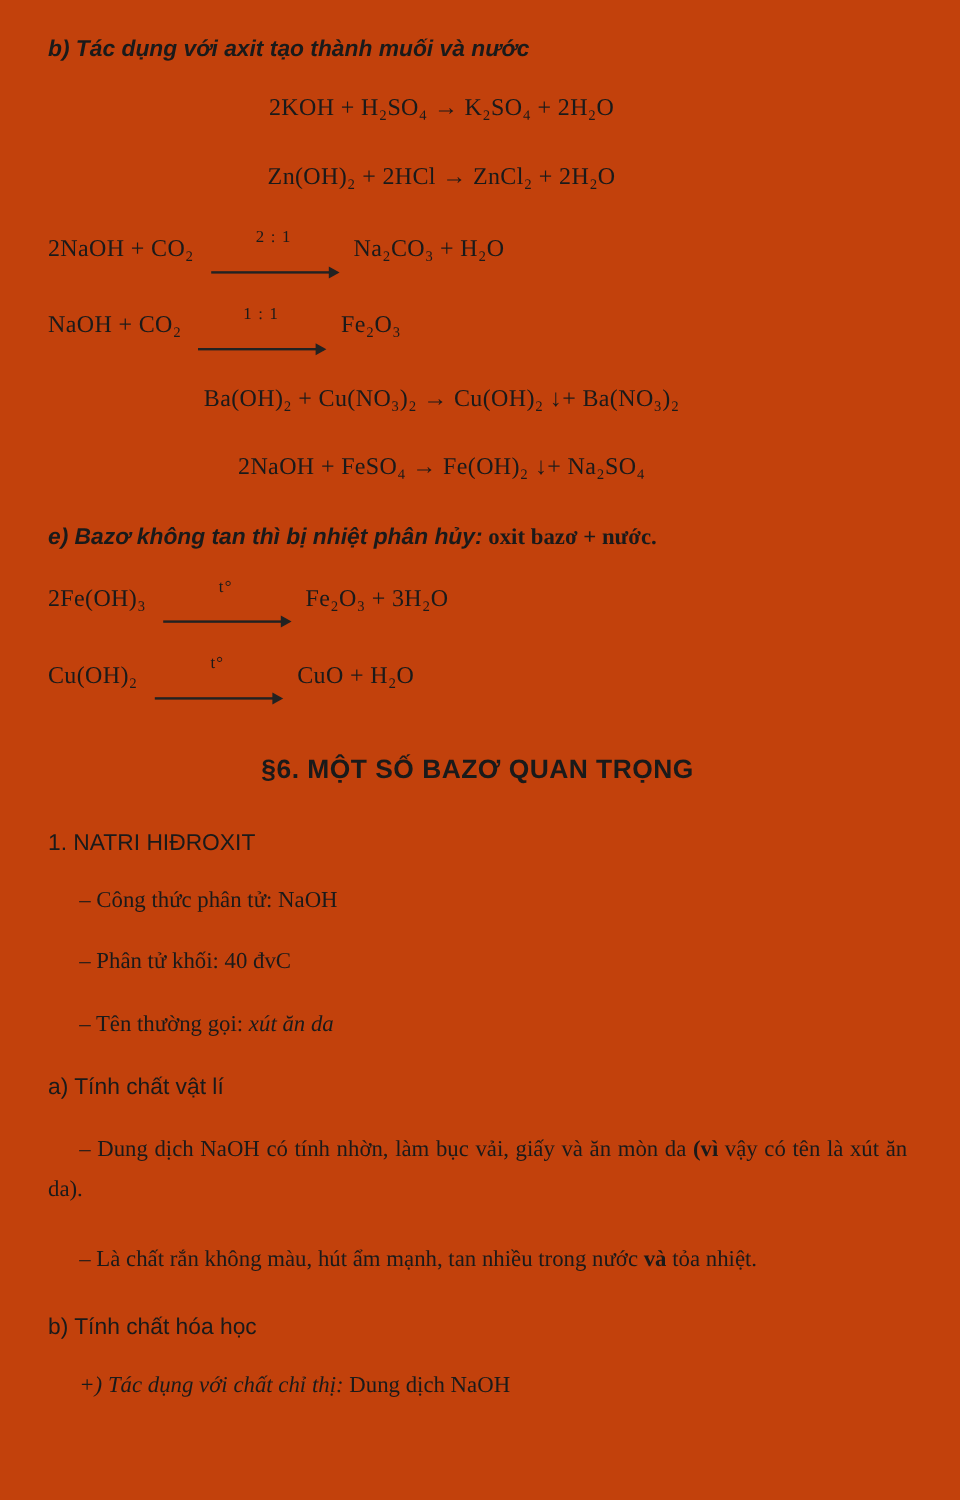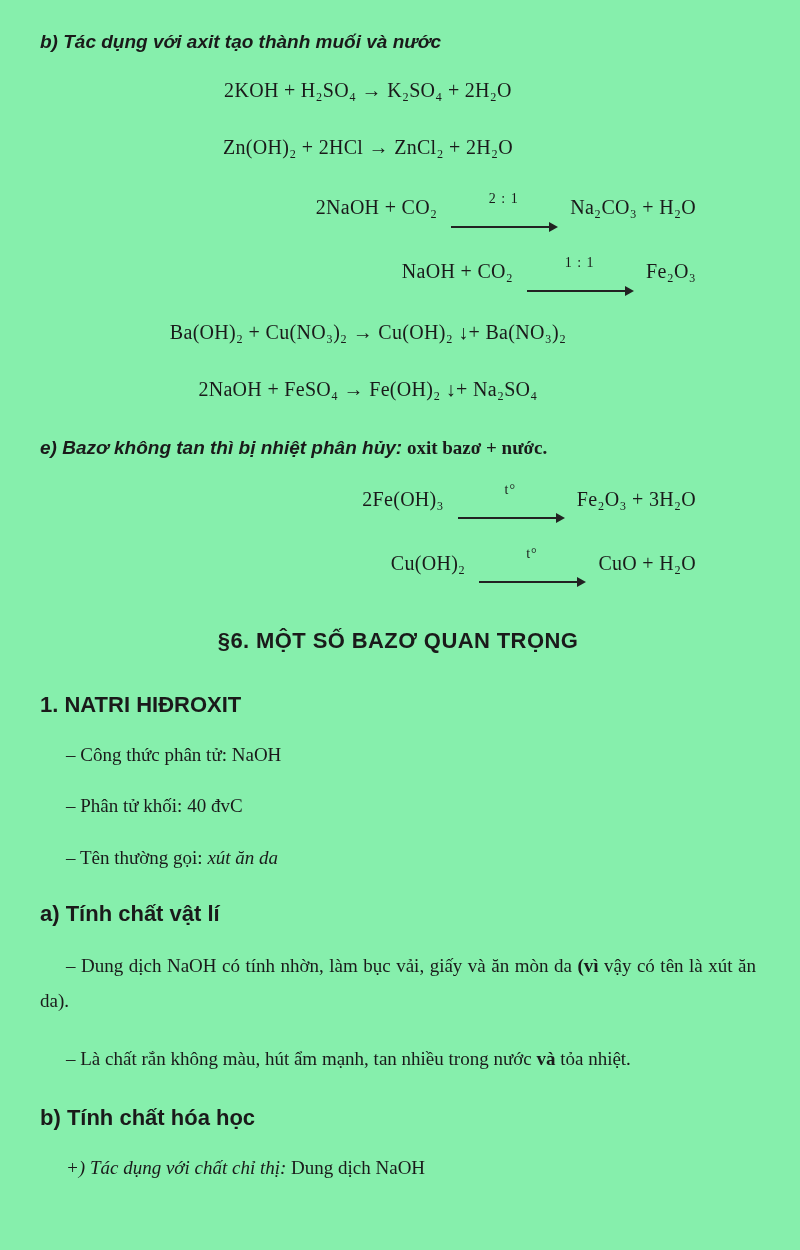--- a/index.html
+++ b/index.html
@@ -1,18 +1,18 @@
 <!DOCTYPE html>
 <html><head>
 <meta charset="utf-8">
 <style>
   html,body { margin:0; padding:0; background:#d9d9d9; }
   .page {
     width:800px; height:1250px; box-sizing:border-box;
-    margin:0 auto; background:#86efac; color:#1a1a1a;
+    margin:0 auto; background:#c2410c; color:#1a1a1a;
     padding:28px 44px 20px 40px;
     display:flex; flex-direction:column;
     font-family:"Liberation Serif","DejaVu Serif",serif;
     font-size:19px; line-height:1.45;
   }
   .hd-italic {
     font-family:"Liberation Sans","DejaVu Sans",sans-serif;
     font-style:italic; font-weight:bold; font-size:19px;
     margin:16px 0 6px 0;
   }
@@ -21,21 +21,21 @@
     font-style:normal;
     font-family:"Liberation Serif","DejaVu Serif",serif;
     font-weight:600;
   }
   .eq {
     font-size:20px; letter-spacing:0.3px;
     text-align:center; padding-right:60px;
     margin:14px 0;
   }
   .eq-flex {
-    display:flex; justify-content:flex-end; align-items:center; gap:12px;
+    display:flex; justify-content:flex-start; align-items:center; gap:12px;
     padding-right:60px; margin:14px 0;
   }
   .rxn-arrow {
     display:inline-flex; flex-direction:column; align-items:center;
     line-height:1; margin:0 2px; transform:translateY(2px);
   }
   .rxn-arrow .cond { font-size:14px; padding-bottom:20px; letter-spacing:1px; }
   .rxn-arrow .shaft { position:relative; width:105px; height:2px; background:#222; }
   .rxn-arrow .shaft::after {
     content:""; position:absolute; right:-2px; top:50%;
@@ -43,21 +43,21 @@
     border-left:9px solid #222;
     border-top:5px solid transparent; border-bottom:5px solid transparent;
   }
   .lesson-title {
     font-family:"Liberation Sans","DejaVu Sans",sans-serif;
     font-weight:bold; font-size:22px; letter-spacing:0.4px;
     text-align:center; margin:30px 0 18px 0;
   }
   .hd-bold {
     font-family:"Liberation Sans","DejaVu Sans",sans-serif;
-    font-weight:bold; font-size:22px; margin:14px 0 8px 0;
+    font-weight:normal; font-size:19px; margin:14px 0 8px 0;
   }
   .item { margin:12px 0 12px 26px; }
   .para { margin:12px 0; text-indent:26px; text-align:justify; line-height:1.8; }
   .para b { font-weight:bold; }
   .plus-line { margin:12px 0 12px 26px; }
   .it { font-style:italic; }
 </style>
 </head>
 <body>
 

